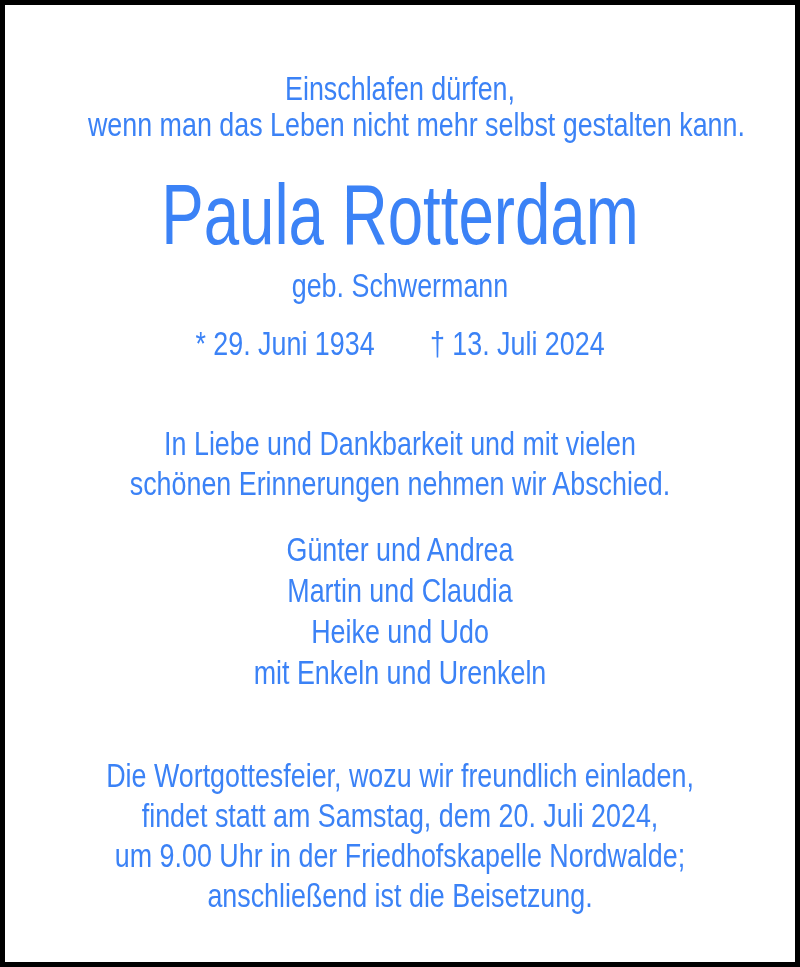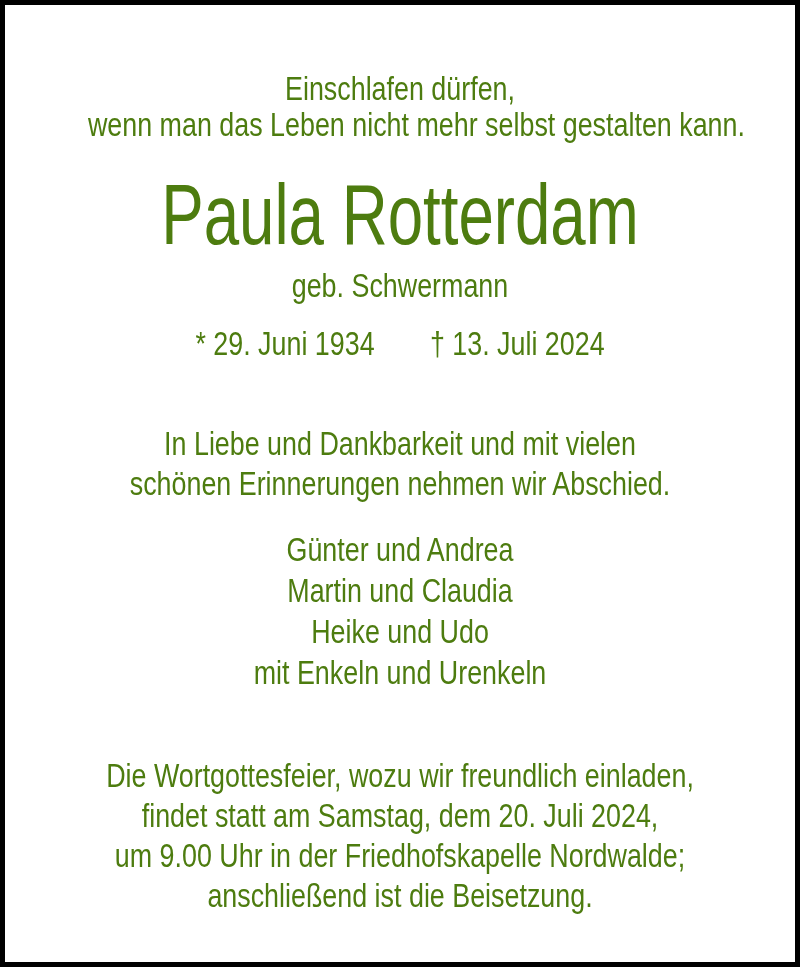--- a/index.html
+++ b/index.html
@@ -7,21 +7,21 @@
   body {
     background: #ffffff;
     font-family: "Liberation Sans", sans-serif;
   }
   .page {
     position: relative;
     width: 800px;
     height: 967px;
     background: #ffffff;
     border: 5px solid #000000;
-    color: #4d7c0f;
+    color: #3b82f6;
     overflow: hidden;
   }
   .tblock {
     position: absolute;
     left: 0;
     right: 0;
     text-align: center;
     white-space: nowrap;
   }
   

